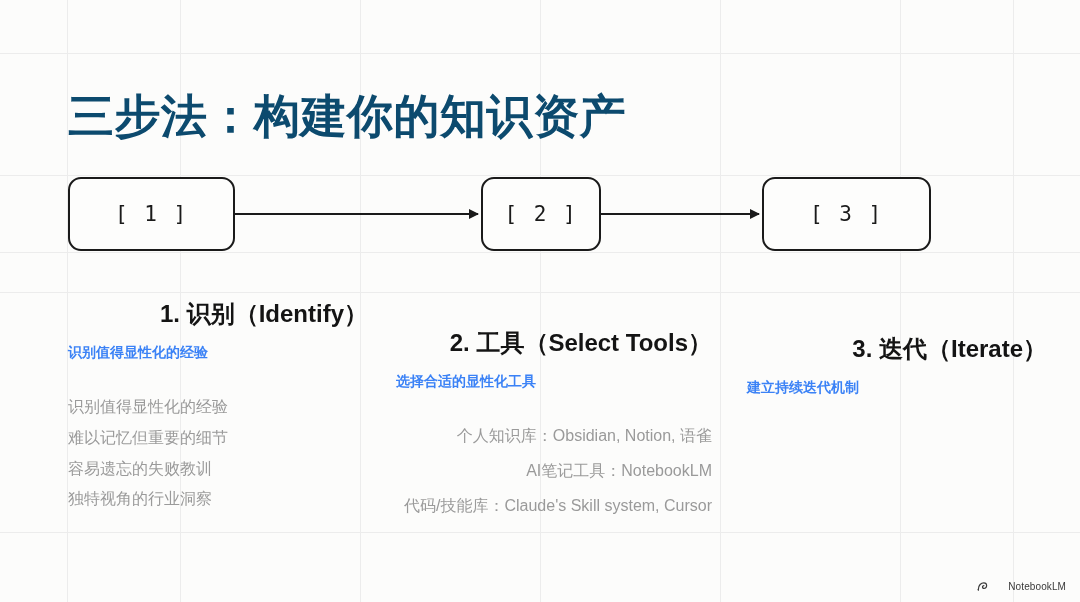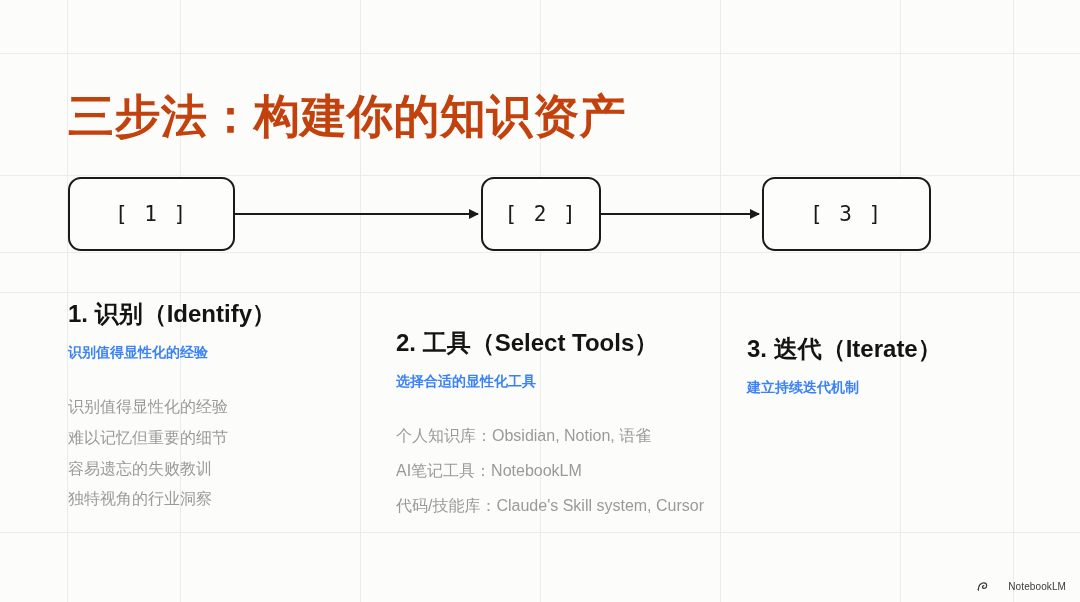--- a/index.html
+++ b/index.html
@@ -43,21 +43,21 @@
   }
   
   .title {
     position: absolute;
     left: 68px;
     top: 58px;
     font-size: 46px;
     font-weight: 700;
     letter-spacing: 0.5px;
     line-height: 1.2;
-    color: #c2410c;
+    color: #0c4a6e;
     white-space: nowrap;
   }
   
   .steps-row {
     position: absolute;
     left: 0;
     top: 177px;
     width: 1080px;
     height: 76px;
   }
@@ -116,41 +116,42 @@
   .col.c2 { left: 396px; width: 316px; margin-top: 29px; }
   .col.c3 { left: 747px; width: 300px; margin-top: 35px; }
 
   .col-heading {
     font-size: 24px;
     font-weight: 700;
     color: #141414;
     line-height: 1.2;
     margin: 0 0 14px 0;
     white-space: nowrap;
+    text-align: right;
   }
   .col-sub {
     font-size: 14px;
     font-weight: 700;
     color: #3b82f6;
     line-height: 1.3;
     margin: 0 0 34px 0;
     white-space: nowrap;
   }
   .col-items {
     margin: 0;
     padding: 0;
     list-style: none;
   }
   .col-items li {
     font-size: 16px;
     color: #9a9a9a;
     line-height: 1.55;
     margin-bottom: 6px;
   }
-  .col.c2 .col-items li { margin-bottom: 10px; }
+  .col.c2 .col-items li { margin-bottom: 10px; text-align: right; }
 
   
   .watermark {
     position: absolute;
     right: 14px;
     bottom: 10px;
     display: flex;
     align-items: center;
     gap: 20px;
     color: #3a3a3a;

